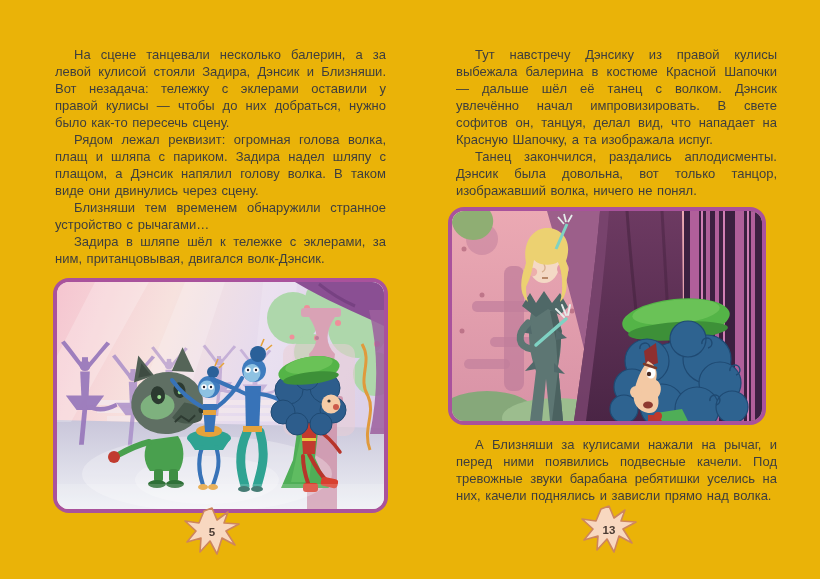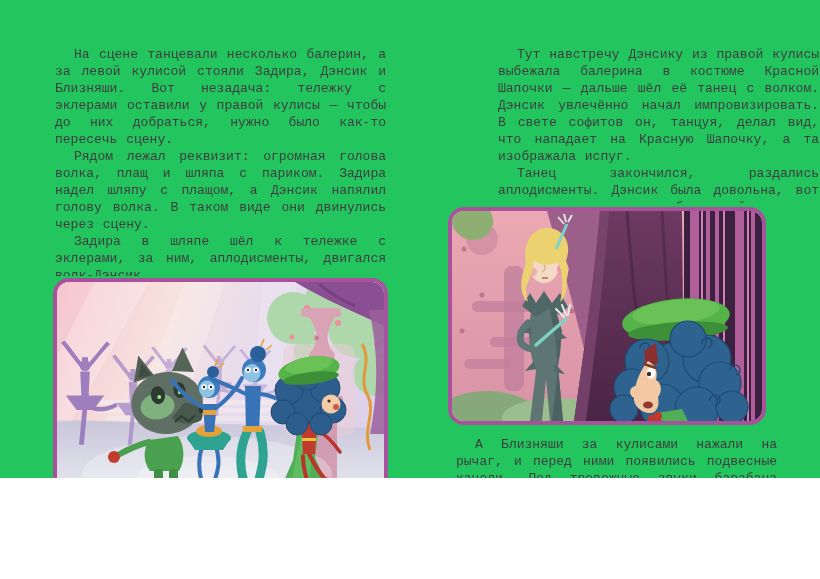--- a/index.html
+++ b/index.html
@@ -1,26 +1,26 @@
 <!DOCTYPE html>
 <html><head>
 <meta charset="utf-8">
 <style>
   html,body{margin:0;padding:0;background:#ffffff;}
   .spread{
-    position:relative;width:820px;height:478px;background:#22c55e;
-    font-family:Liberation Mono, monospace;overflow:hidden;
+    position:relative;width:820px;height:579px;background:#eab308;
+    font-family:Liberation Sans, sans-serif;overflow:hidden;
   }
   .textblock{
     position:absolute;color:#3e3e3e;font-size:13px;line-height:17px;
     text-align:justify;overflow:hidden;
   }
   .textblock p{margin:0;text-indent:19px;word-spacing:1px;}
   #left-text{left:55px;top:46px;width:331px;height:230px;}
-  #right-text-top{left:456px;top:46px;width:321px;height:158px;margin-left:42px;}
+  #right-text-top{left:456px;top:46px;width:321px;height:158px;}
   #right-text-bottom{left:456px;top:436px;width:321px;height:82px;}
   .illustration-frame{
     position:absolute;border:4px solid #a9529c;border-radius:16px;
     box-sizing:border-box;overflow:hidden;background:#f3dce2;
   }
   #left-illustration{left:53px;top:278px;width:335px;height:235px;}
   #right-illustration{left:448px;top:207px;width:318px;height:218px;}
   .illustration-frame svg{display:block;width:100%;height:100%;}
   .badge{position:absolute;width:56px;height:48px;}
   #badge-left{left:184px;top:507px;}
@@ -34,21 +34,22 @@
 </style>
 </head>
 <body>
 
 <div class="spread">
 
   <div>
     <div class="textblock" id="left-text">
       <p>На сцене танцевали несколько балерин, а за левой кулисой стояли Задира, Дэнсик и Близняши. Вот незадача: тележку с эклерами оставили у правой кулисы — чтобы до них добраться, нужно было как-то пересечь сцену.</p>
       <p>Рядом лежал реквизит: огромная голова волка, плащ и шляпа с париком. Задира надел шляпу с плащом, а Дэнсик напялил голову волка. В таком виде они двинулись через сцену.</p>
-      <p>Задира в шляпе шёл к тележке с эклерами, за ним, аплодисменты, двигался волк-Дэнсик.</p>
+      <p>Близняши тем временем обнаружили странное устройство с рычагами…</p>
+      <p>Задира в шляпе шёл к тележке с эклерами, за ним, пританцовывая, двигался волк-Дэнсик.</p>
     </div>
 
     <div class="illustration-frame" id="left-illustration">
       <svg viewBox="0 0 327 227" preserveAspectRatio="none">
         <defs>
           <linearGradient id="bgL" x1="0" y1="0" x2="1" y2="0.25">
             <stop offset="0" stop-color="#f5c5d0"></stop>
               <stop offset="0.35" stop-color="#f7e2de"></stop>
             <stop offset="0.65" stop-color="#e6dbee"></stop>
               <stop offset="1" stop-color="#ddd2e9"></stop>

